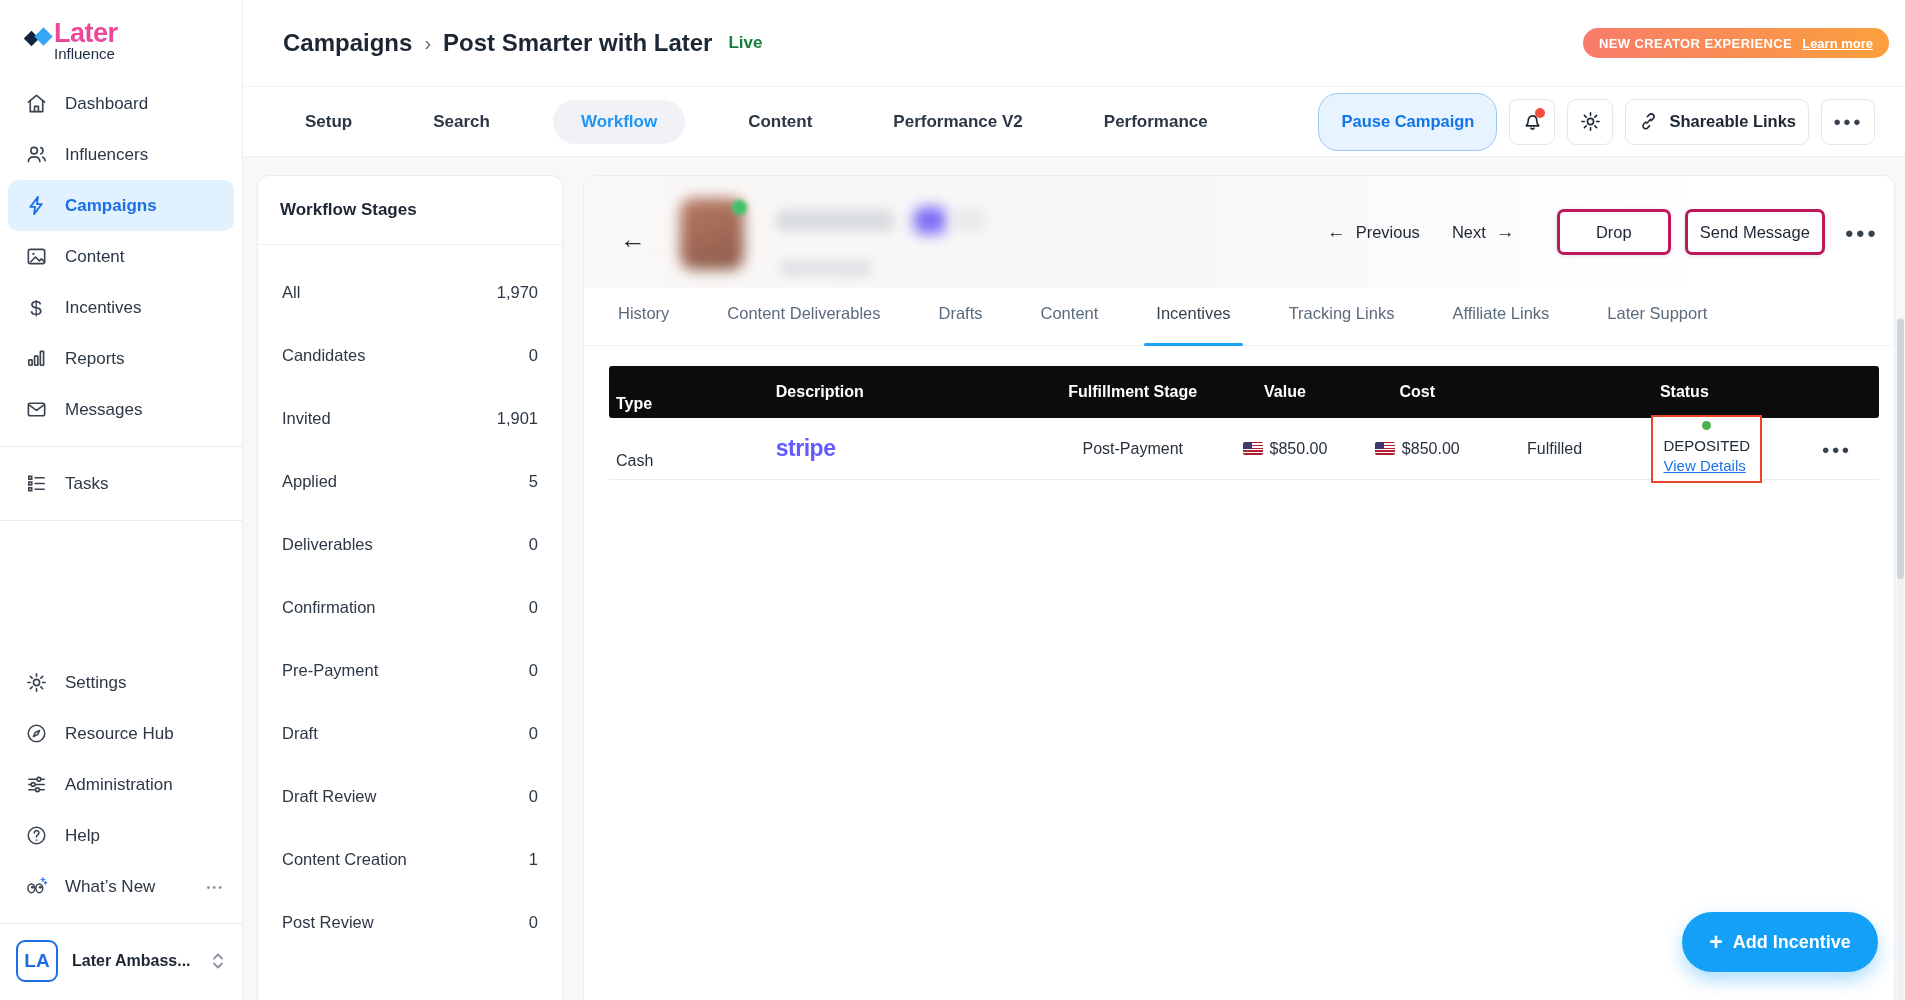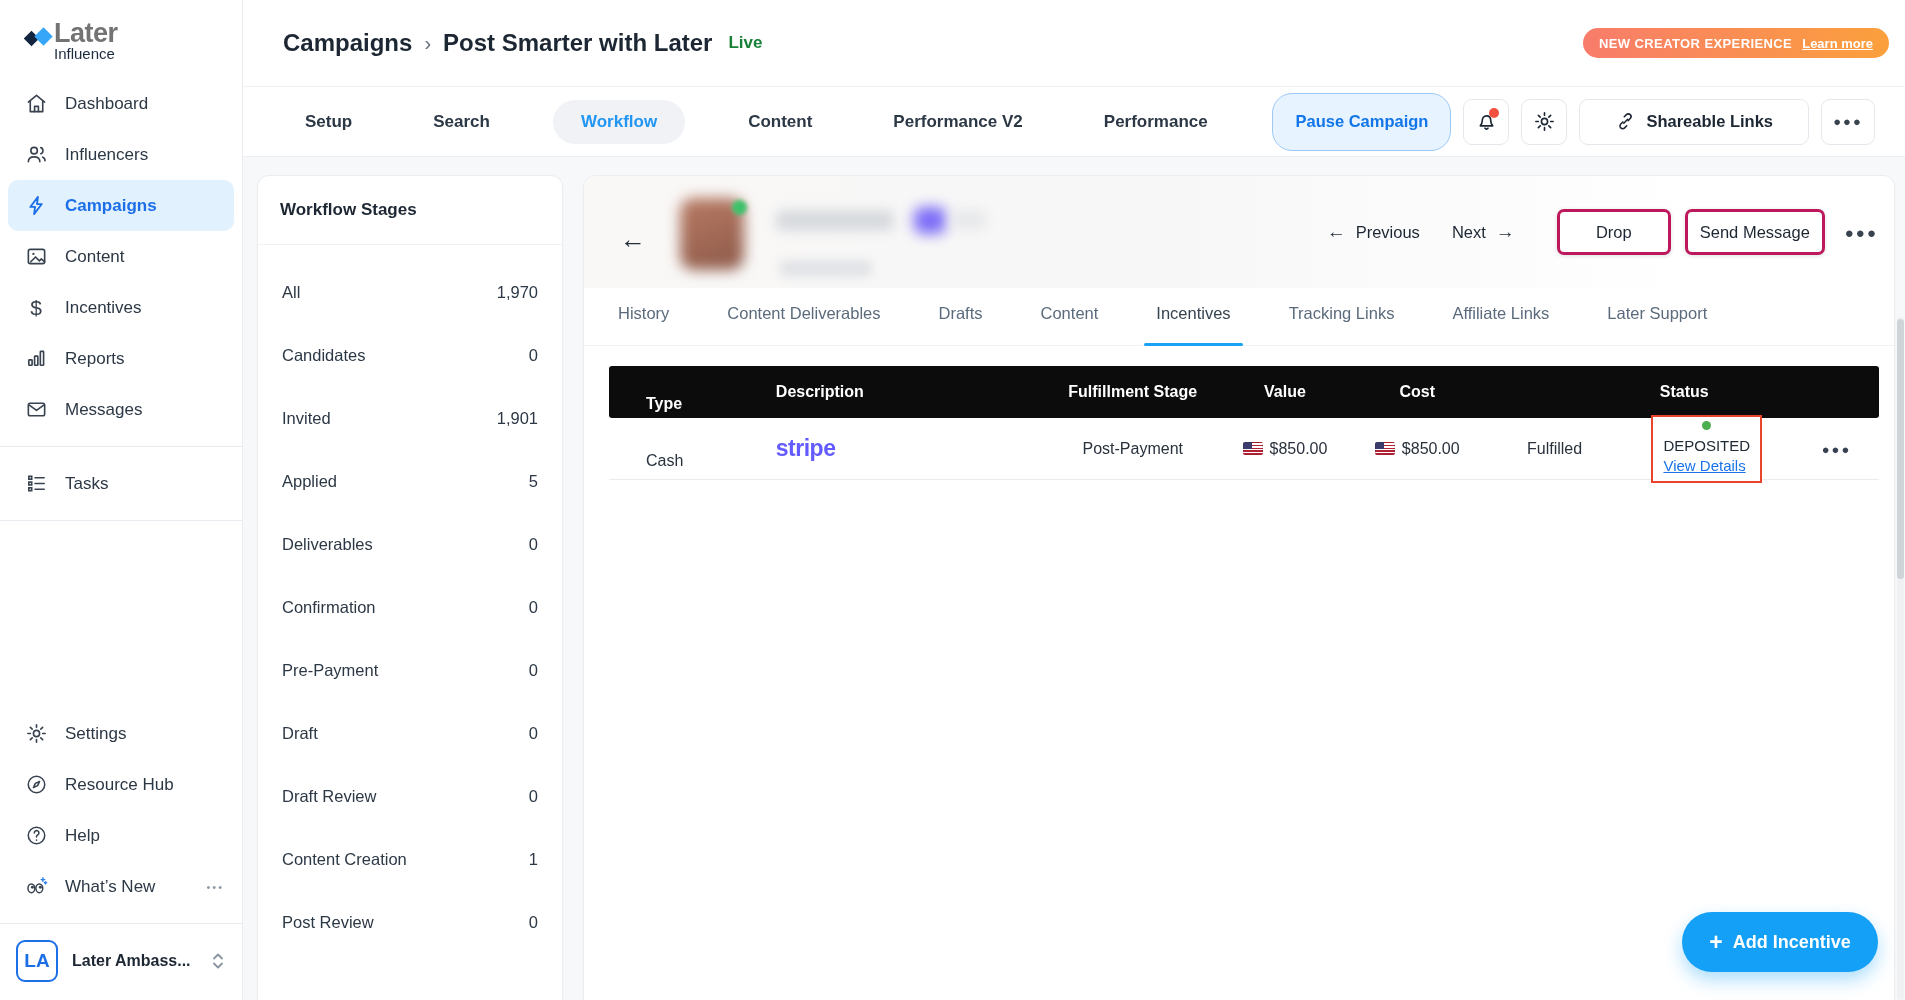--- a/index.html
+++ b/index.html
@@ -8,21 +8,21 @@
   .page { position:relative; width:1905px; height:1000px; background:#f7f8f9; }
 
   
   .sidebar { position:absolute; left:0; top:0; width:243px; height:1000px; background:#fff;
     border-right:1px solid #e9ebee; display:flex; flex-direction:column; z-index:5; }
   .logo-wrap { padding:20px 0 10px 24px; height:78px; }
   .logo-row { display:flex; align-items:flex-start; }
   .logo-diamonds { position:relative; width:30px; height:26px; margin-top:7px; }
   .d1 { position:absolute; left:2px; top:6px; width:11px; height:11px; background:#12243e; transform:rotate(45deg); }
   .d2 { position:absolute; left:13px; top:3px; width:13px; height:13px; background:#35a6f8; transform:rotate(45deg); }
-  .logo-name { font-size:27px; font-weight:bold; color:#737373; letter-spacing:-0.5px; line-height:1; }
+  .logo-name { font-size:27px; font-weight:bold; color:#ec4899; letter-spacing:-0.5px; line-height:1; }
   .logo-sub { font-size:15px; color:#1d2b3e; margin-left:30px; margin-top:-2px; }
   .nav { display:flex; flex-direction:column; }
   .nav-item { display:flex; align-items:center; gap:17px; height:51px; padding:0 12px 0 24px;
     font-size:17px; color:#2c3845; cursor:pointer; }
   .nav-item .ic { width:24px; height:24px; display:flex; align-items:center; justify-content:center; flex:0 0 24px; }
   .nav-item.active { background:#e1f1fe; color:#1d6fe8; border-radius:10px; margin:0 8px; padding-left:16px; }
   .divider { height:1px; background:#e8ebef; margin:11px 0; }
   .sb-spacer { flex:1; }
   .dollar-glyph { font-size:21px; color:#39434f; font-weight:500; }
   .nav-dots { margin-left:auto; color:#8d99a6; font-size:11px; letter-spacing:2px; padding-right:6px; }
@@ -50,21 +50,21 @@
   .ctabs { display:flex; align-items:center; gap:45px;justify-content:center; }
   .ctab { font-size:17px; font-weight:bold; color:#2c3845; padding:0 18px; height:44px;
     display:flex; align-items:center; cursor:pointer; border-radius:22px; }
   .ctab.active { background:#f0f2f6; color:#2196f3; padding:0 28px; }
   .tab-actions { margin-left:auto; display:flex; align-items:center; gap:12px; }
   .pause-btn { height:58px; padding:0 22px; background:#e7f3fe; border:1px solid #9ec9f7; border-radius:20px;
     color:#1276e8; font-size:16.5px; font-weight:bold; display:flex; align-items:center; cursor:pointer; }
   .icon-btn { position:relative; width:46px; height:46px; background:#fff; border:1px solid #e4e7eb; border-radius:9px;
     display:flex; align-items:center; justify-content:center; cursor:pointer; }
   .bell-dot { position:absolute; right:9px; top:8px; width:10px; height:10px; border-radius:50%; background:#f4503f; }
-  .share-btn { height:46px; padding:0 35px; background:#fff; border:1px solid #e4e7eb; border-radius:9px;
+  .share-btn { height:46px; padding:0 12px; background:#fff; border:1px solid #e4e7eb; border-radius:9px;
     display:flex; align-items:center; gap:10px; font-size:16.5px; font-weight:bold; color:#1d2733; cursor:pointer; }
   .dots-btn { width:54px; height:46px; background:#fff; border:1px solid #e4e7eb; border-radius:9px;
     display:flex; align-items:center; justify-content:center; color:#39434f; font-size:13px; letter-spacing:2px; cursor:pointer; }
 
   
   .content { position:absolute; left:243px; top:157px; right:0; bottom:0; background:#f7f8f9; }
 
   .stages-card { position:absolute; left:14px; top:18px; width:306px; bottom:-12px; background:#fff;
     border:1px solid #ecedf0; border-radius:12px; box-shadow:0 1px 2px rgba(16,24,40,0.03); overflow:hidden; }
   .stages-head { padding:24px 22px; font-size:17px; font-weight:bold; color:#1d2733; border-bottom:1px solid #eef0f2; }
@@ -107,21 +107,21 @@
   .dtab { position:relative; font-size:16.5px; color:#5b6b7c; padding-top:16px; height:58px; cursor:pointer; }
   .dtab.active { color:#37444f; }
   .dtab.active::after { content:""; position:absolute; left:-12px; right:-12px; bottom:0; height:3px;
     background:#1aa3f5; border-radius:2px; }
 
   
   .inc-table { margin:20px 15px 0 25px; }
   .t-head { display:flex; align-items:center; height:52px; background:#0c0c0c; border-radius:3px; color:#fff;
     font-size:16px; font-weight:bold; }
   .t-row { display:flex; align-items:center; height:62px; border-bottom:1px solid #e9ebee; font-size:16px; color:#28313c; }
-  .c-type { width:137px; padding-left:37px;margin-top:24px; }
+  .c-type { width:137px; padding-left:7px;margin-top:24px; }
   .c-desc { width:295px; padding-left:30px; }
   .c-fulf { width:185px; text-align:center; }
   .c-val  { width:120px; display:flex; align-items:center; justify-content:center; gap:7px; }
   .c-cost { width:145px; display:flex; align-items:center; justify-content:center; gap:7px; }
   .c-fstat{ width:130px; text-align:center; }
   .c-sbox { width:175px; display:flex; justify-content:center; }
   .c-act  { width:85px; text-align:center; }
   .h-fulf { width:185px; text-align:center; }
   .h-val { width:120px; text-align:center; }
   .h-cost { width:145px; text-align:center; }
@@ -269,20 +269,33 @@
       <span class="ic">
         <svg width="23" height="23" viewBox="0 0 24 24" fill="none" stroke="#39434f" stroke-width="1.6" stroke-linejoin="round">
             <circle cx="12" cy="12" r="8.6"></circle>
             <path d="M15.2 8.8l-2 4.4-4.4 2 2-4.4z"></path>
           </svg>
       </span>
       <span>Resource Hub</span>
     </div>
     <div class="nav-item">
       <span class="ic">
+        <svg width="23" height="23" viewBox="0 0 24 24" fill="none" stroke="#39434f" stroke-width="1.7" stroke-linecap="round">
+            <line x1="4" y1="6.5" x2="20" y2="6.5"></line>
+            <circle cx="14.5" cy="6.5" r="2" fill="#fff"></circle>
+            <line x1="4" y1="12" x2="20" y2="12"></line>
+            <circle cx="8.5" cy="12" r="2" fill="#fff"></circle>
+            <line x1="4" y1="17.5" x2="20" y2="17.5"></line>
+            <circle cx="13" cy="17.5" r="2" fill="#fff"></circle>
+          </svg>
+      </span>
+      <span>Administration</span>
+    </div>
+    <div class="nav-item">
+      <span class="ic">
         <svg width="23" height="23" viewBox="0 0 24 24" fill="none" stroke="#39434f" stroke-width="1.6" stroke-linecap="round">
             <circle cx="12" cy="12" r="8.6"></circle>
             <path d="M9.7 9.3a2.4 2.4 0 113.6 2.1c-.8.5-1.3 1-1.3 1.9v.3"></path>
             <circle cx="12" cy="16.8" r="0.9" fill="#39434f" stroke="none"></circle>
           </svg>
       </span>
       <span>Help</span>
     </div>
     <div class="nav-item">
       <span class="ic">

